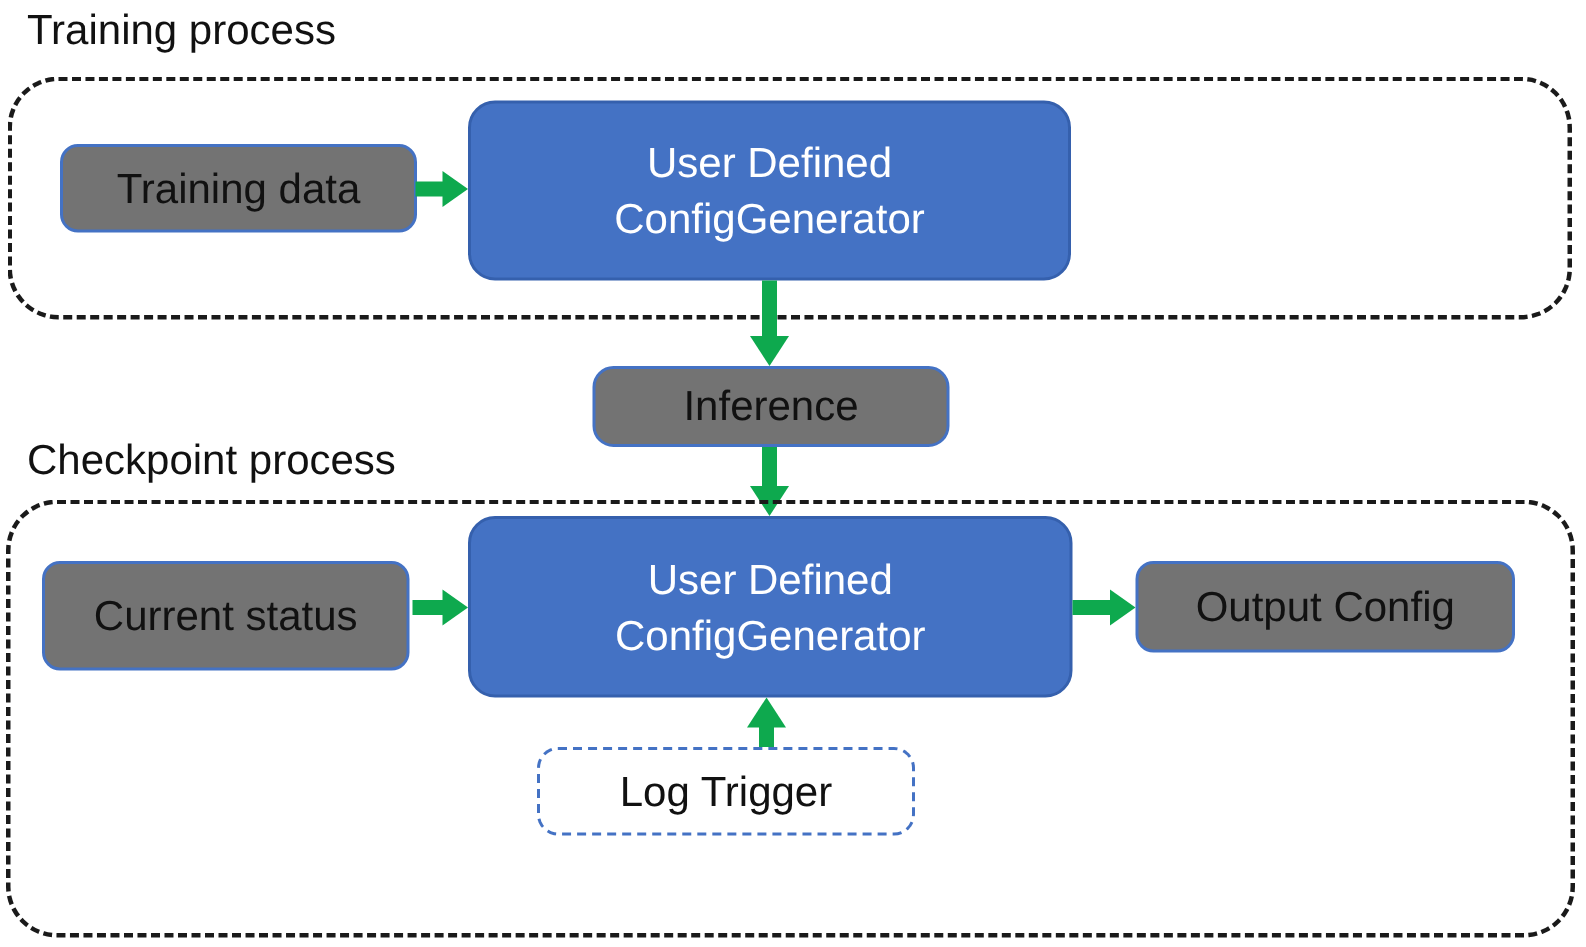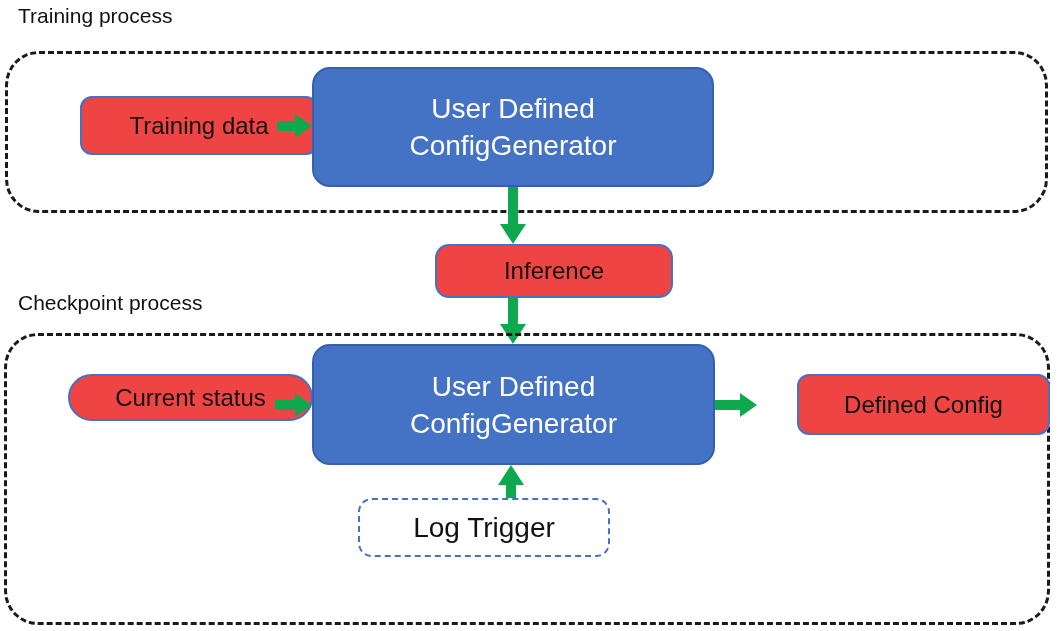--- a/index.html
+++ b/index.html
@@ -15,39 +15,38 @@
   html,body{background:#ffffff;}
   body{font-family:"Liberation Sans", sans-serif;}
   .canvas{
     position:relative;
     width:1057px;height:631px;
     background:#ffffff;
     overflow:hidden;
   }
   .section-label{
     position:absolute;
-    font-size:21px;
+    font-size:28px;
     color:var(--text-dark);
     white-space:nowrap;
   }
   .dashed-container{
     position:absolute;
     border:3px dashed var(--container-border);
     border-radius:34px;
     background:transparent;
   }
   .white-node{
     position:absolute;
-    background:#ef4444;
+    background:#737373;
     border:2px solid var(--outline-blue);
     border-radius:12px;
     display:flex;align-items:center;justify-content:center;
-    font-size:24px;color:var(--text-dark);
+    font-size:28px;color:var(--text-dark);
     white-space:nowrap;
-    margin-left:40px;
   }
   .blue-node{
     position:absolute;
     background:var(--node-fill);
     border:2.5px solid var(--node-border);
     border-radius:18px;
     display:flex;flex-direction:column;justify-content:center;
     font-size:28px;line-height:37px;color:var(--text-light);
     text-align:center;
   }
@@ -118,38 +117,38 @@
 
   <div class="arrow down" style="left:500px;top:298px;width:26px;height:46px;">
     <div class="shaft" style="height:28px;"></div>
     <div class="head"></div>
   </div>
 
   <div class="section-label" style="left:18px;top:291px;">Checkpoint process</div>
 
   <div class="dashed-container" style="left:4px;top:333px;width:1046px;height:292px;"></div>
 
-  <div class="white-node" style="left:28px;top:374px;width:245px;height:47px;border-radius:25px;">Current status</div>
+  <div class="white-node" style="left:28px;top:374px;width:245px;height:73px;">Current status</div>
 
   <div class="arrow right" style="left:275px;top:393px;width:37px;height:24px;">
     <div class="shaft" style="width:22px;"></div>
     <div class="head"></div>
   </div>
 
   <div class="blue-node" style="left:312px;top:344px;width:403px;height:121px;">
     <span>User Defined</span>
     <span>ConfigGenerator</span>
   </div>
 
   <div class="arrow right" style="left:715px;top:393px;width:42px;height:24px;">
     <div class="shaft" style="width:27px;"></div>
     <div class="head"></div>
   </div>
 
-  <div class="white-node" style="left:757px;top:374px;width:253px;height:61px;">Defined Config</div>
+  <div class="white-node" style="left:757px;top:374px;width:253px;height:61px;">Output Config</div>
 
   <div class="arrow up" style="left:498px;top:465px;width:26px;height:33px;">
     <div class="shaft" style="height:15px;"></div>
     <div class="head"></div>
   </div>
 
   <div class="trigger-node" style="left:358px;top:498px;width:252px;height:59px;z-index:1;">Log Trigger</div>
 
 
 </div>

